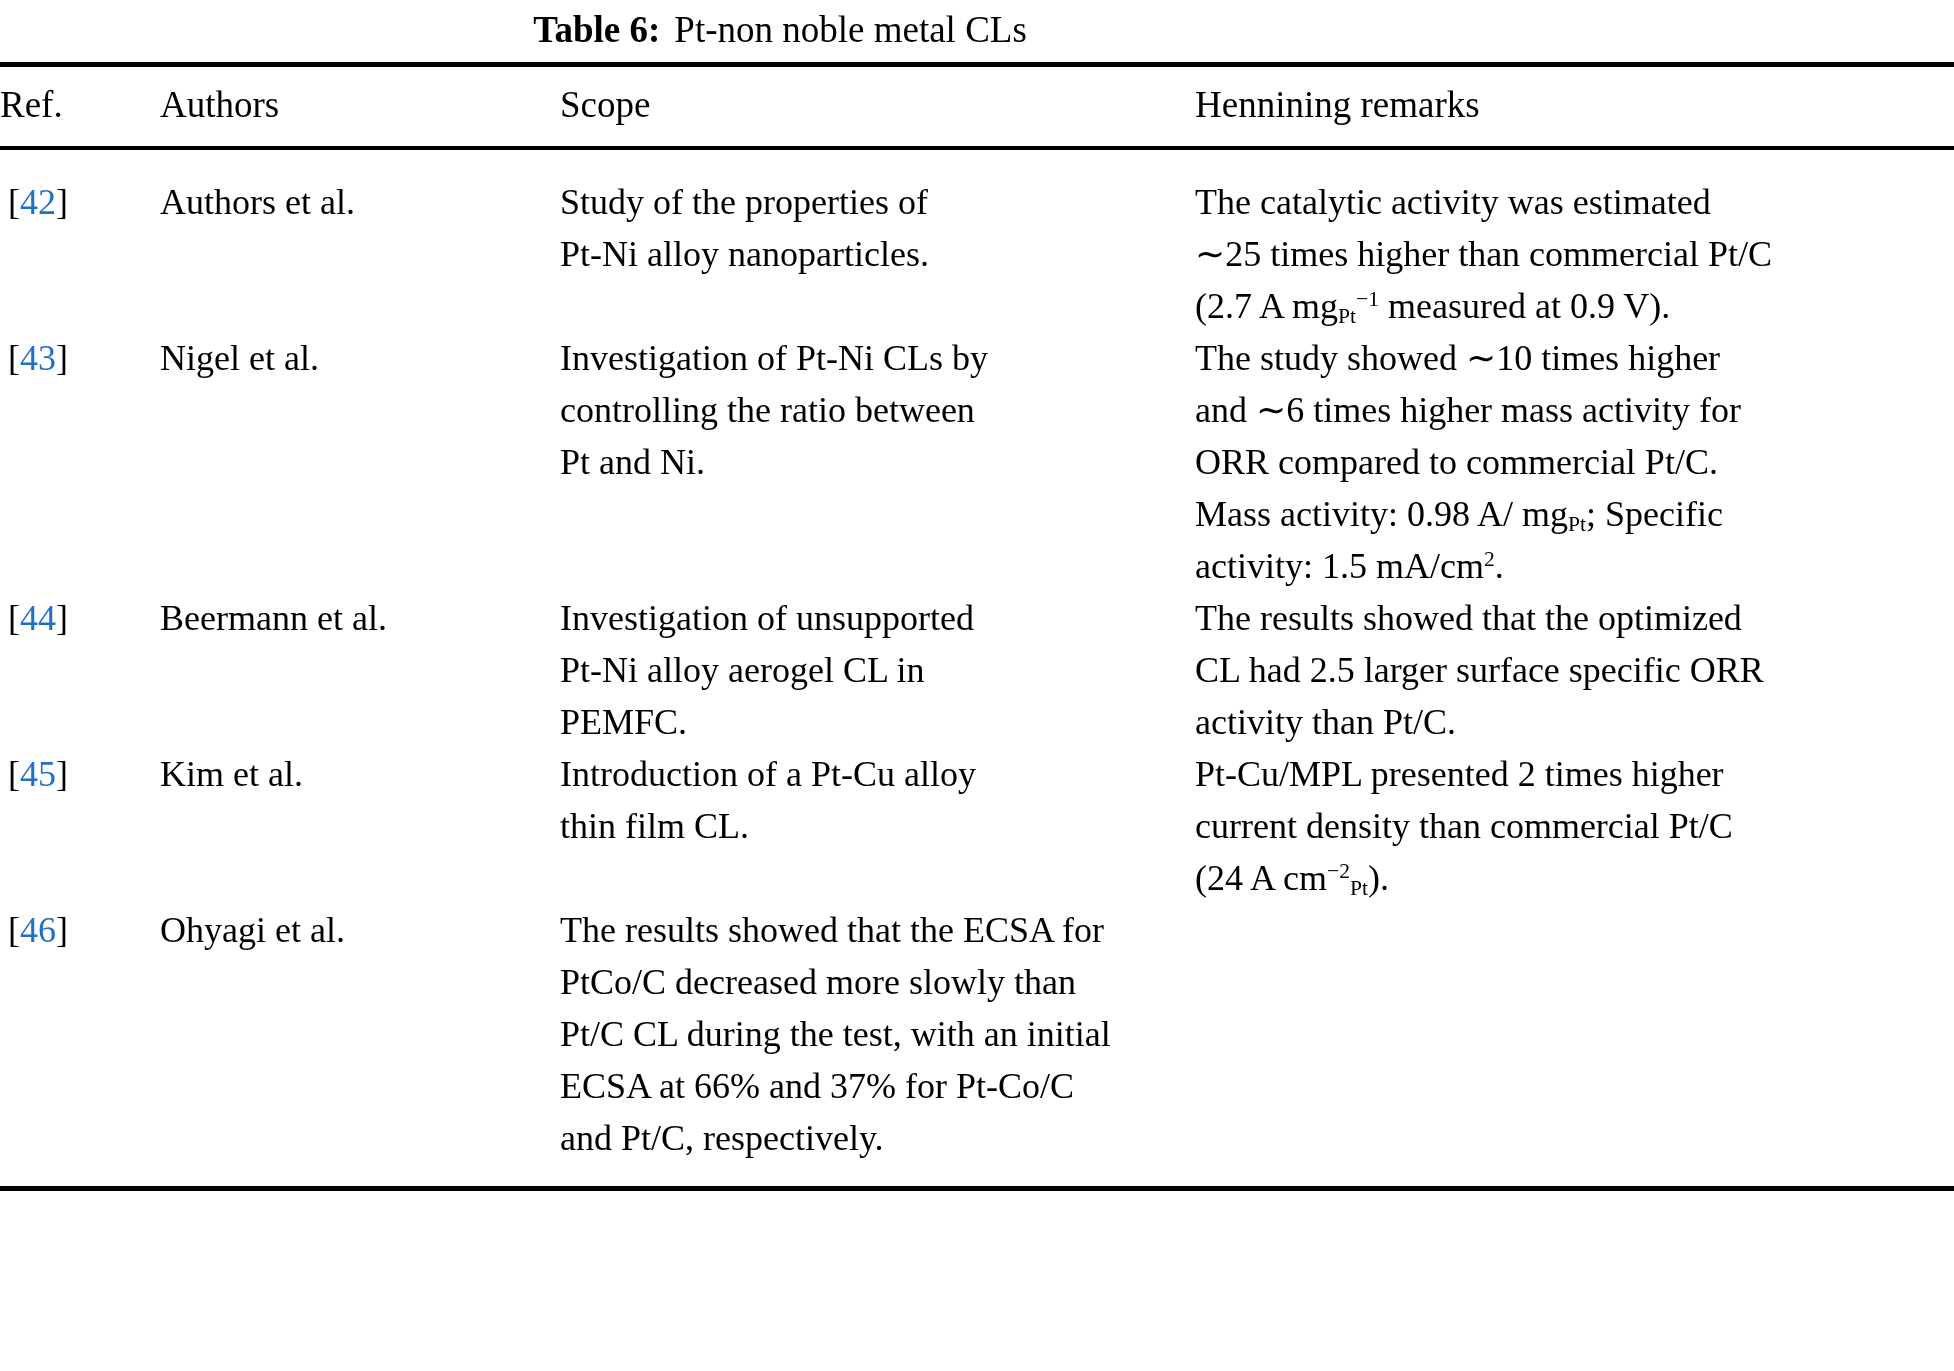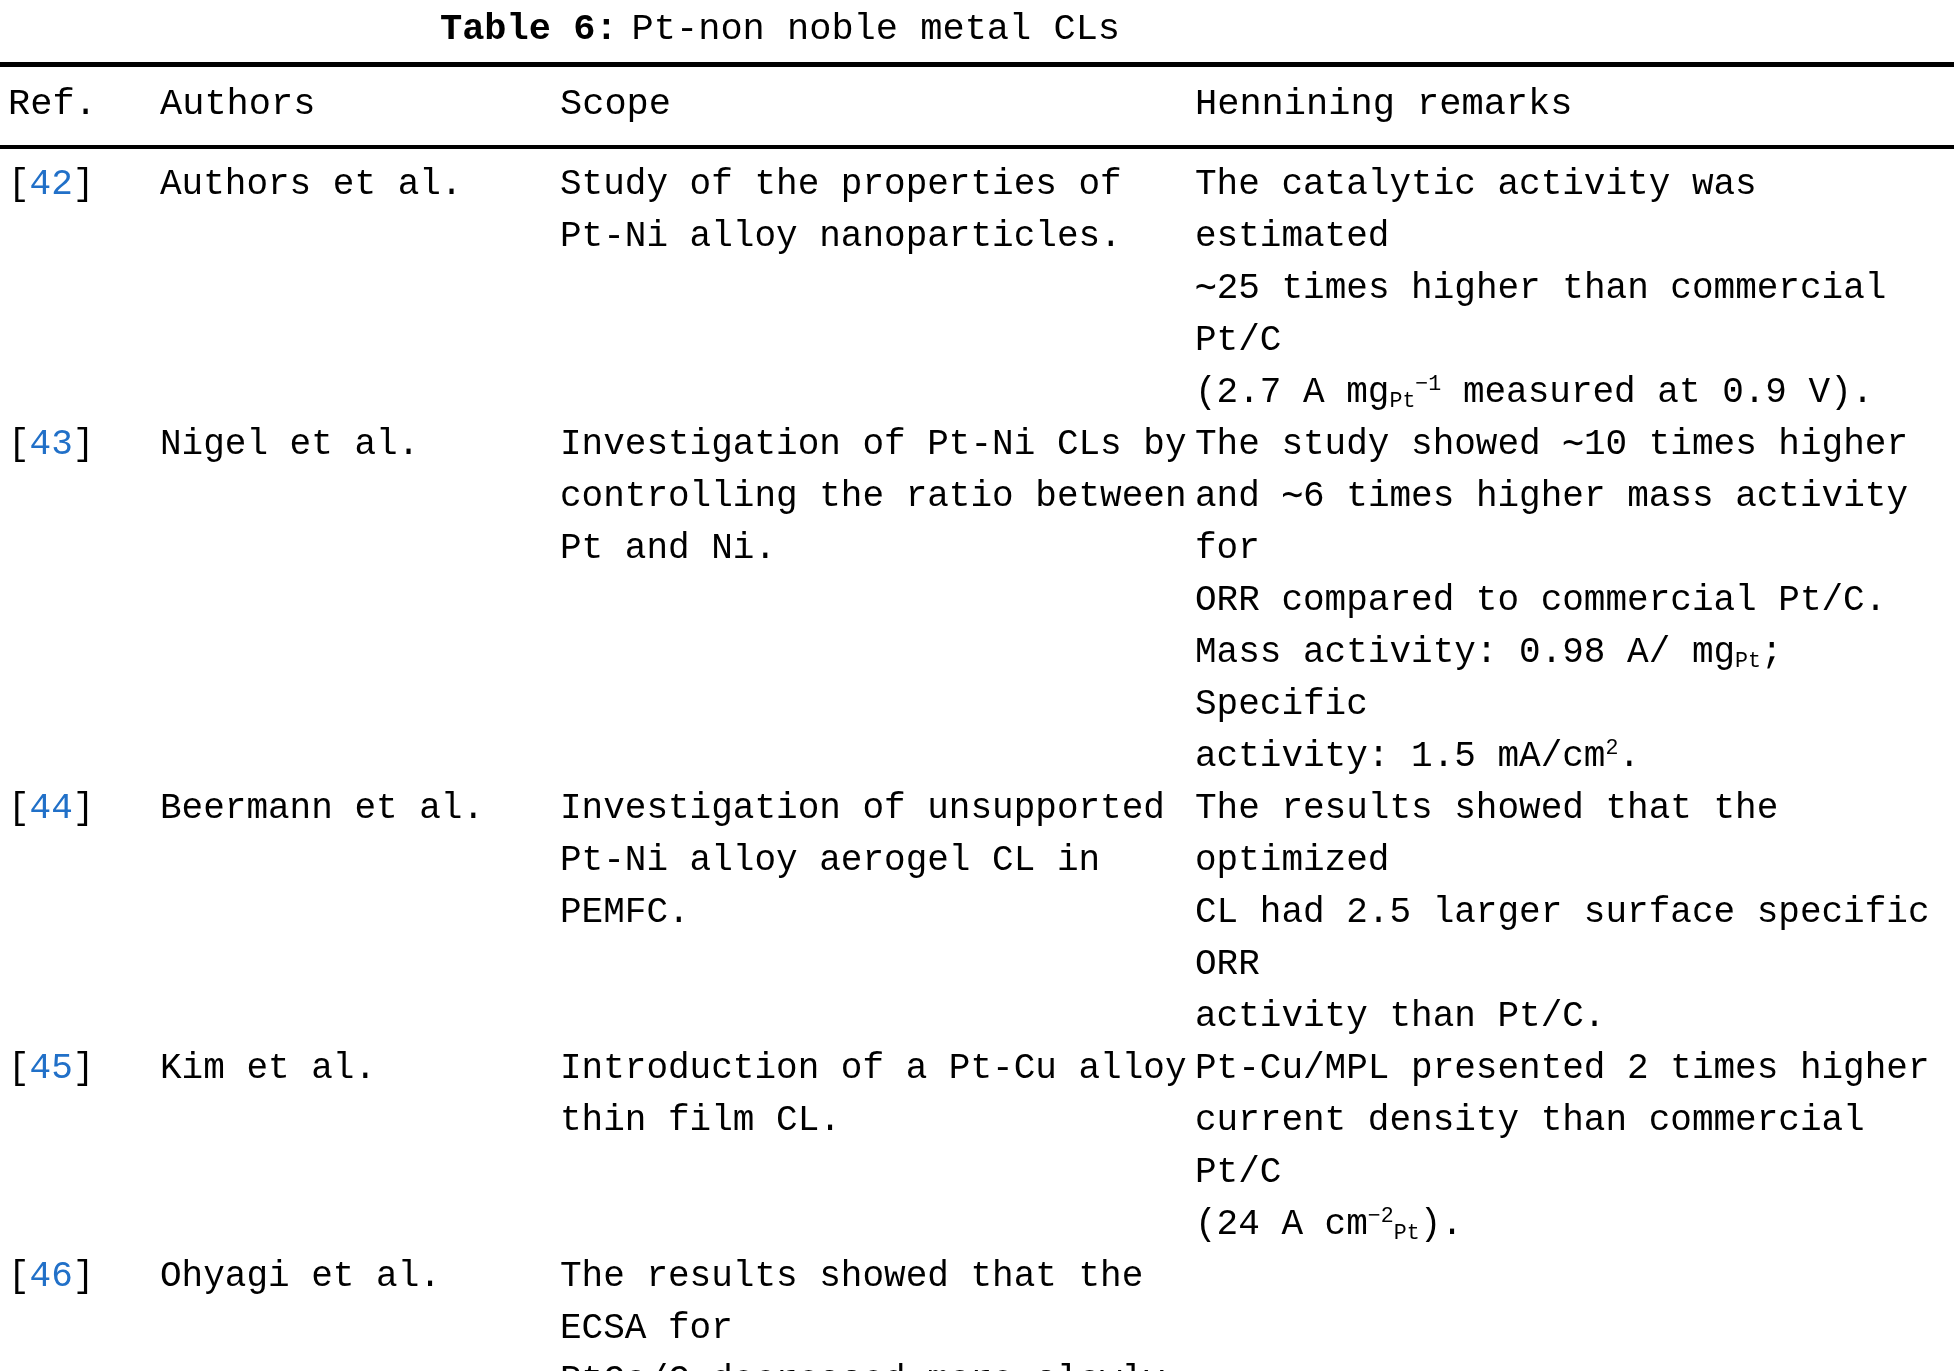--- a/index.html
+++ b/index.html
@@ -2,21 +2,21 @@
 <html style="--ref-link: #2170c8; --fg: #000000; --bg: #ffffff;"><head>
 <meta charset="utf-8">
 <style>
   html, body { margin: 0; padding: 0; background: #ffffff; }
   .page {
     position: relative;
     width: 1954px;
     height: 1371px;
     background: var(--bg, #ffffff);
     color: var(--fg, #000000);
-    font-family: Liberation Mono, monospace;
+    font-family: Liberation Serif, serif;
     font-size: 36px;
     overflow: hidden;
     border-radius: 11px;
   }
   .caption {
     width: 1560px;
     text-align: center;
     padding-top: 8px;
     height: 50px;
     font-size: 37px;
@@ -26,22 +26,22 @@
   .rule-top { height: 5px; margin-top: 4px; }
   .rule-mid { height: 4px; }
   .rule-bottom { height: 5px; }
   .grid-row {
     display: grid;
     grid-template-columns: 160px 400px 635px 1fr;
     align-items: start;
   }
   .header-row { padding: 16px 0 20px 0; font-size: 37px; }
   .hcell { padding-left: 0; }
-  .hcell-ref { padding-left: 8px; }
-  .tbody { padding-top: 10px; padding-bottom: 22px; }
+  .hcell-ref { }
+  .tbody { padding-top: 26px; padding-bottom: 22px; }
   .cell {
     white-space: pre-line;
     line-height: 52px;
   }
   .ref-cell { padding-left: 8px; white-space: normal; }
   .ref-link {
     color: var(--ref-link, #2170c8);
     text-decoration: none;
     cursor: pointer;
   }

